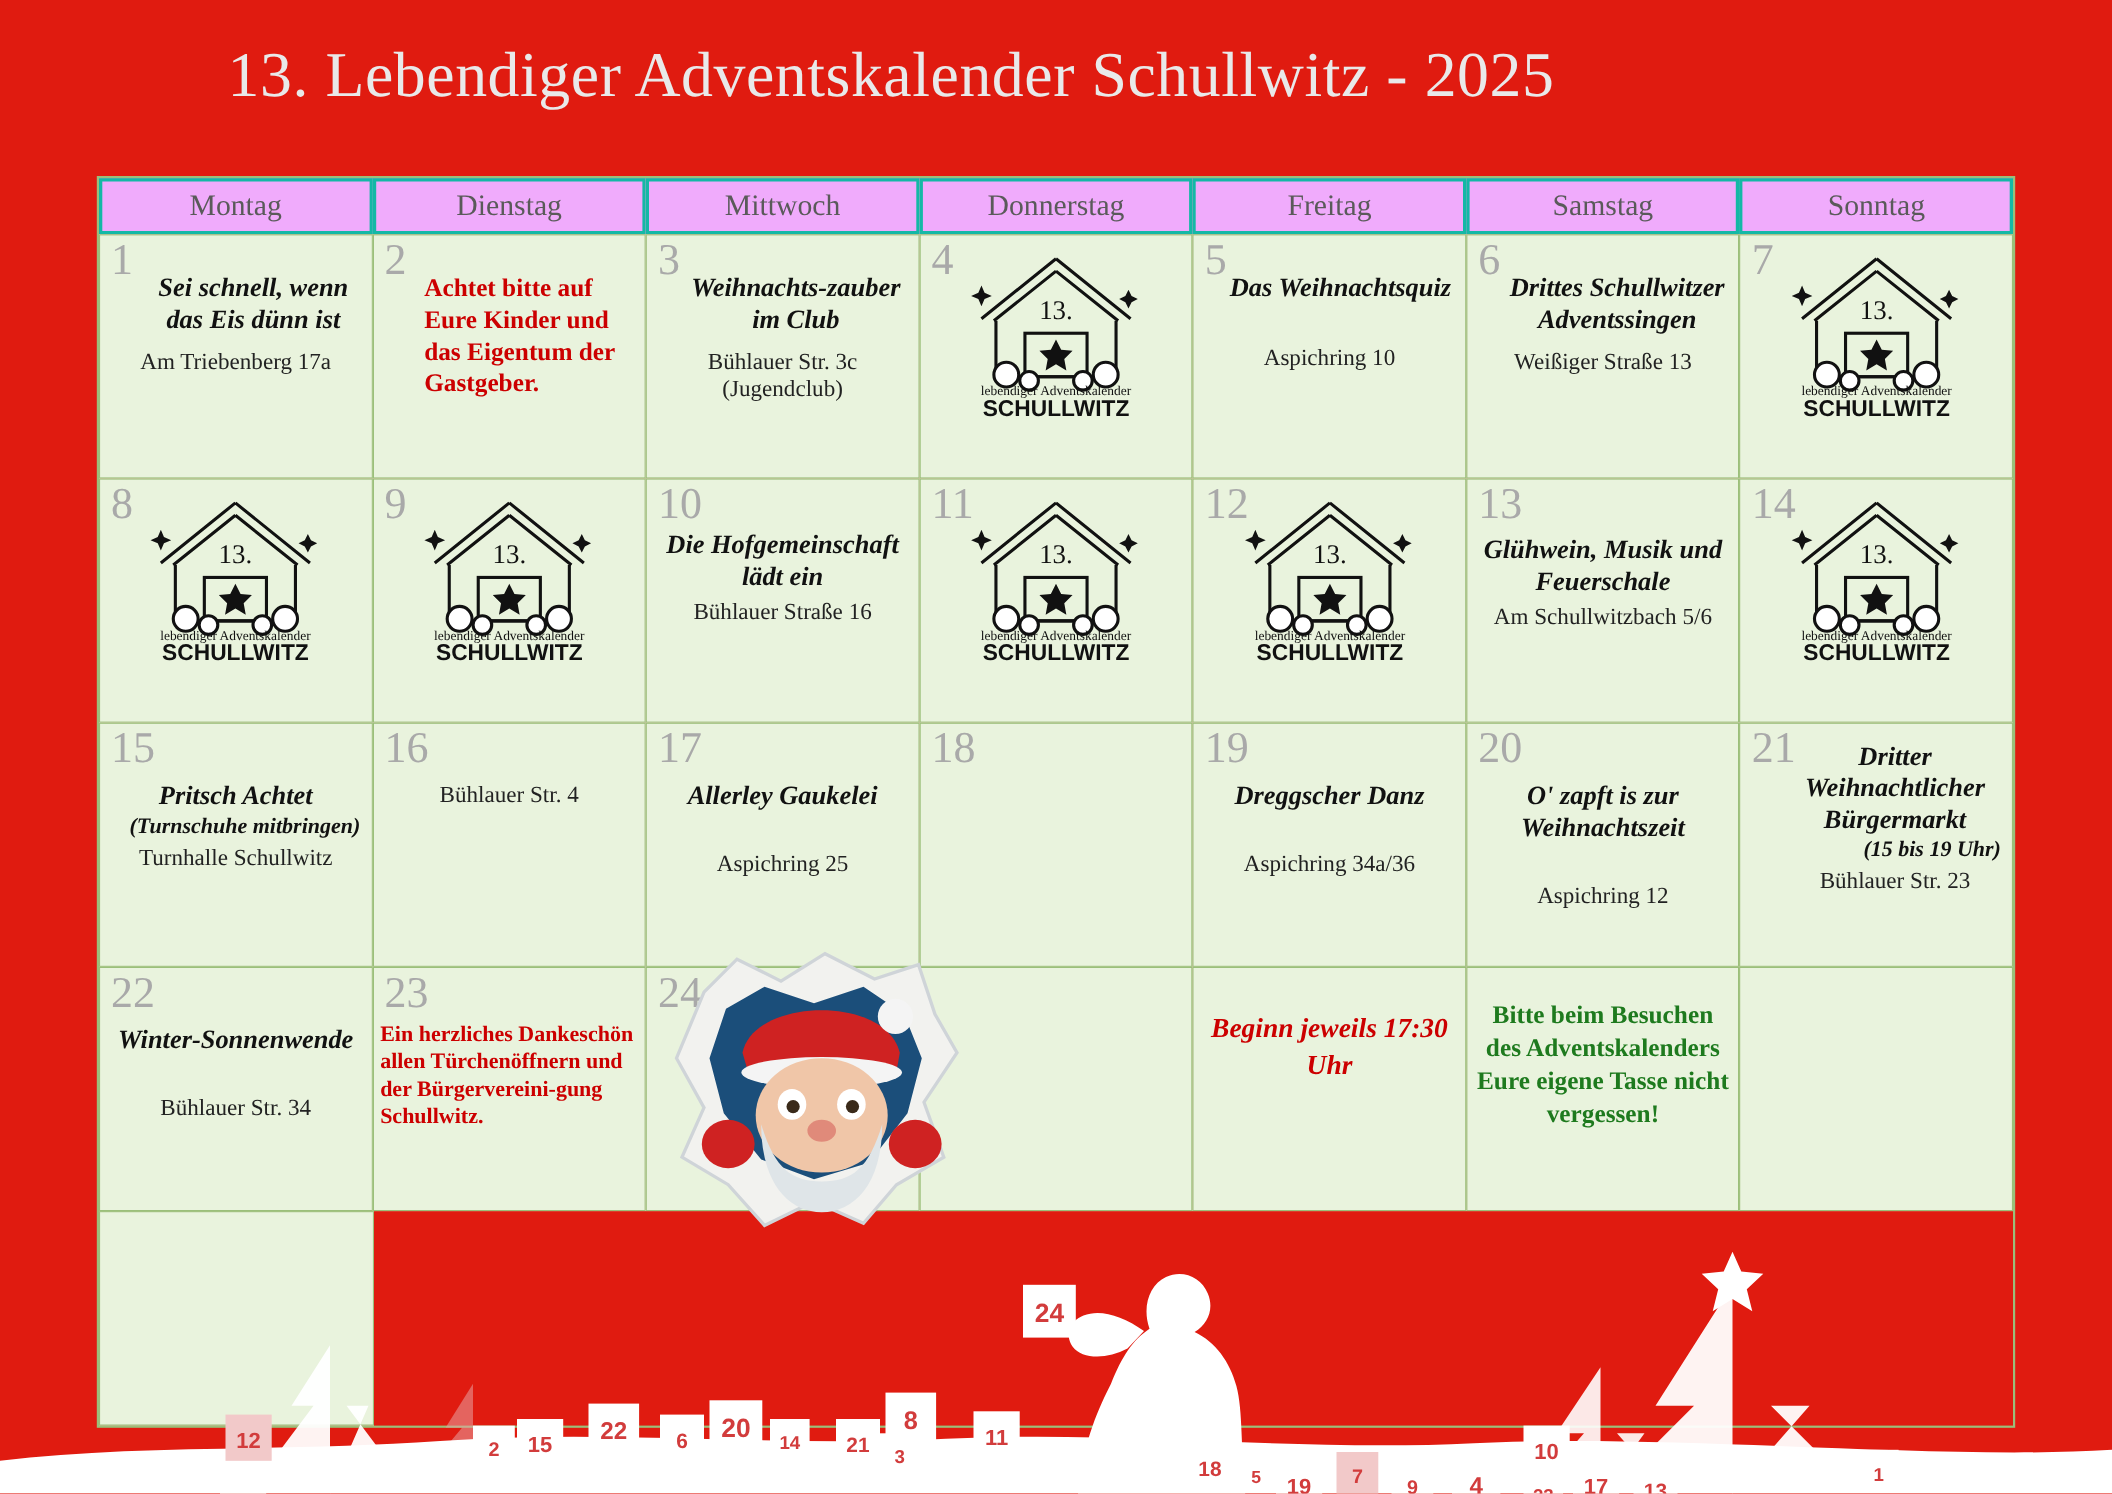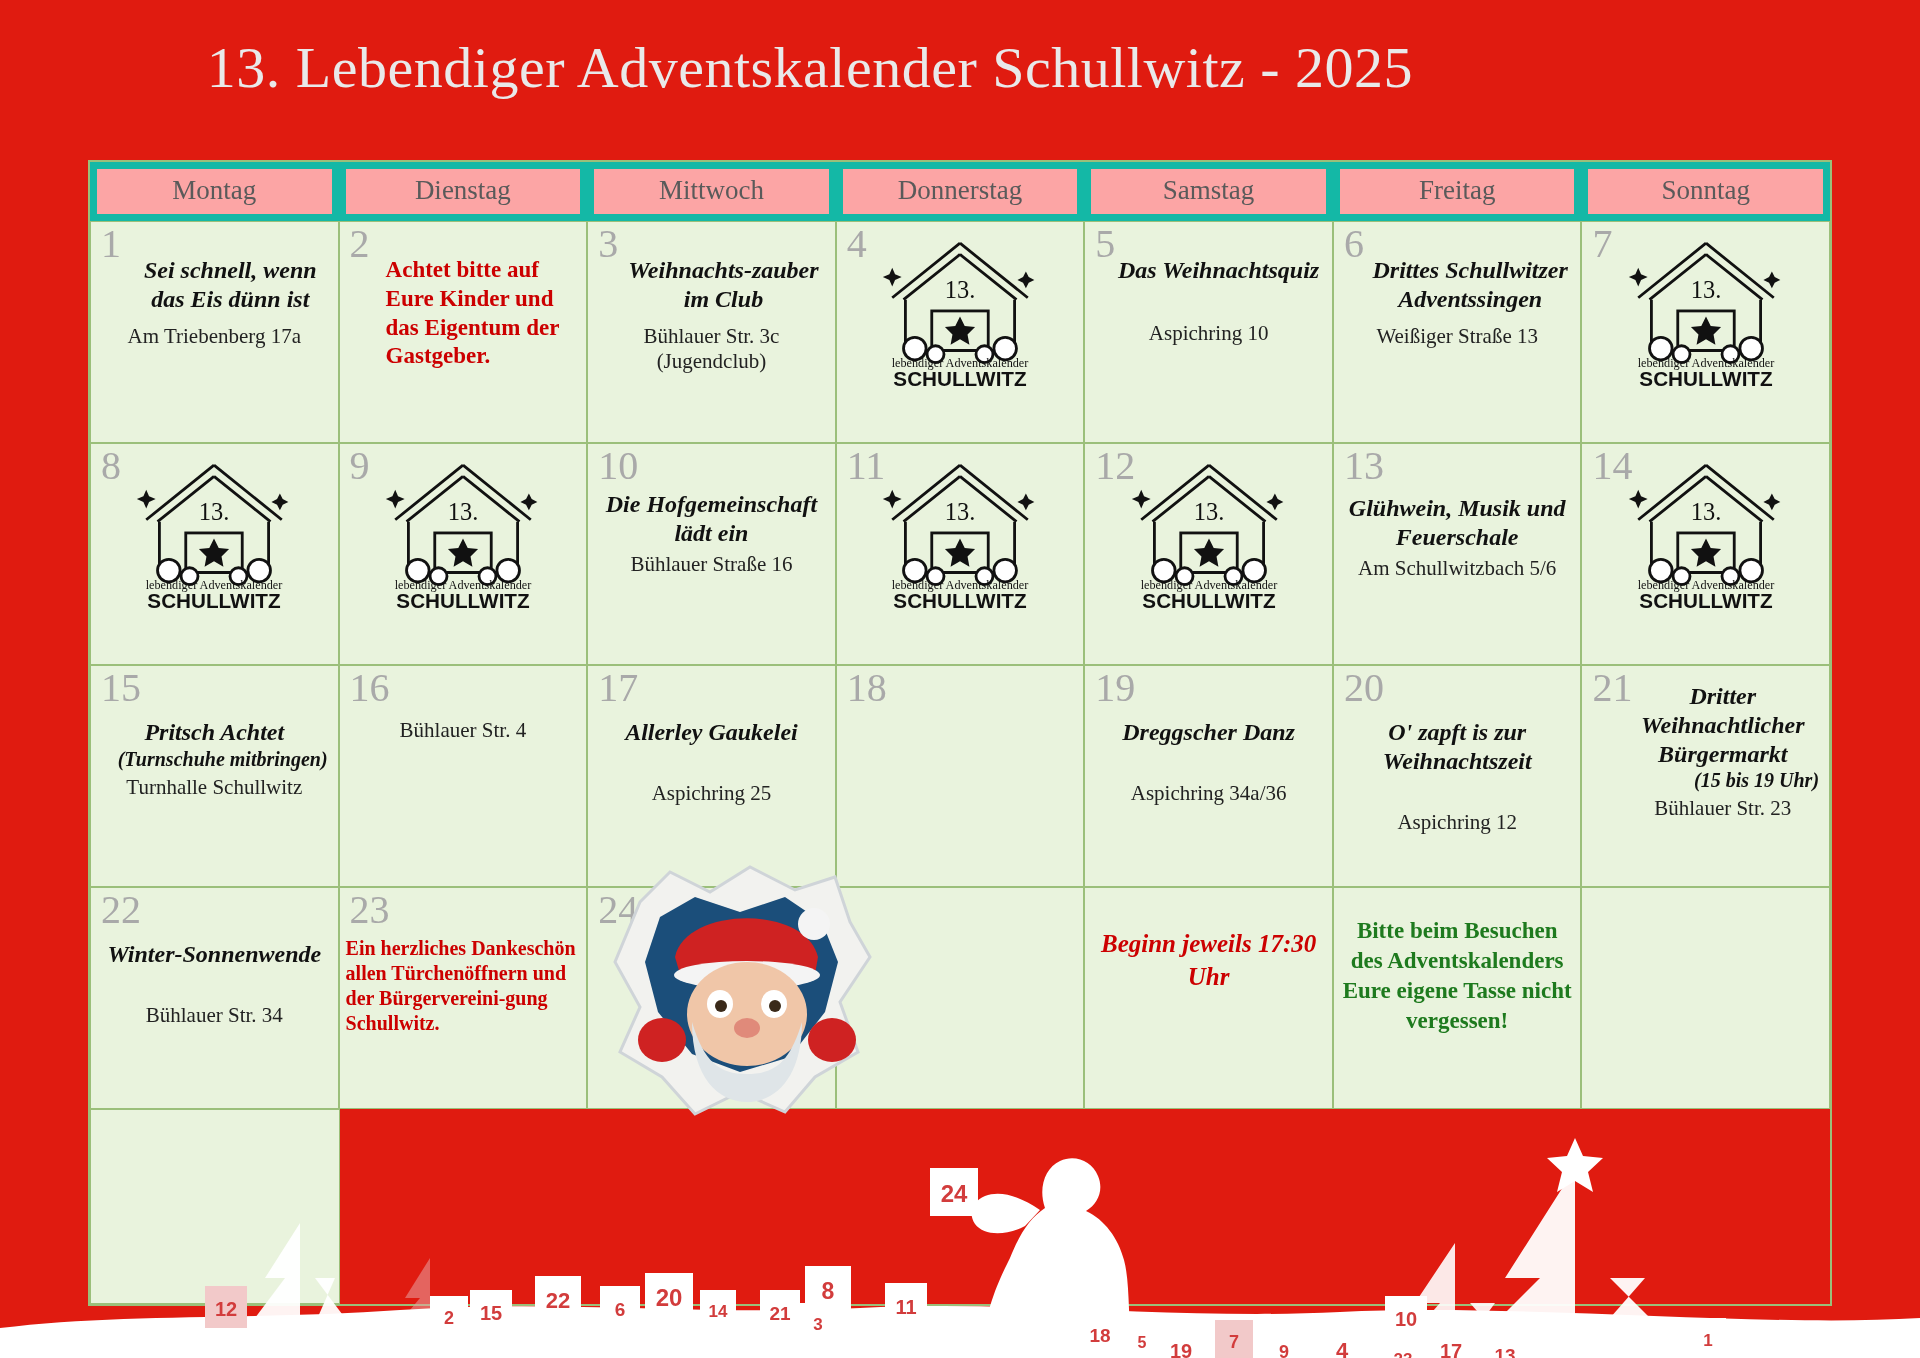--- a/index.html
+++ b/index.html
@@ -27,22 +27,22 @@
     position:absolute;
     left:88px;top:160px;
     width:1744px;
     border:2px solid #9bbf7a;
     box-sizing:border-box;
     display:flex;flex-direction:column;
   }
   .row{display:flex;}
   .head-cell{
     flex:1 1 0;
-    background:#fca5a5;
-    border:7px solid #14b8a6;
+    background:#f0abfc;
+    border:3px solid #14b8a6;
     box-sizing:border-box;
     text-align:center;
     font-size:27px;
     color:#5a5a5a;
     padding:6px 0 8px 0;
     font-family:"Liberation Serif", serif;
   }
   .cell{
     flex:1 1 0;
     background:#e9f3dd;
@@ -108,22 +108,22 @@
 
   <div class="title">13. Lebendiger Adventskalender Schullwitz - 2025</div>
 
   <div class="calendar">
 
     <div class="row">
       <div class="head-cell">Montag</div>
       <div class="head-cell">Dienstag</div>
       <div class="head-cell">Mittwoch</div>
       <div class="head-cell">Donnerstag</div>
+      <div class="head-cell">Freitag</div>
       <div class="head-cell">Samstag</div>
-      <div class="head-cell">Freitag</div>
       <div class="head-cell">Sonntag</div>
     </div>
 
     <div class="row">
 
       <div class="cell">
         <span class="daynum">1</span>
         <div class="content">
           <div class="evt" style="padding-left:36px">Sei schnell, wenn das Eis dünn ist</div>
           <div class="addr">Am Triebenberg 17a</div>

